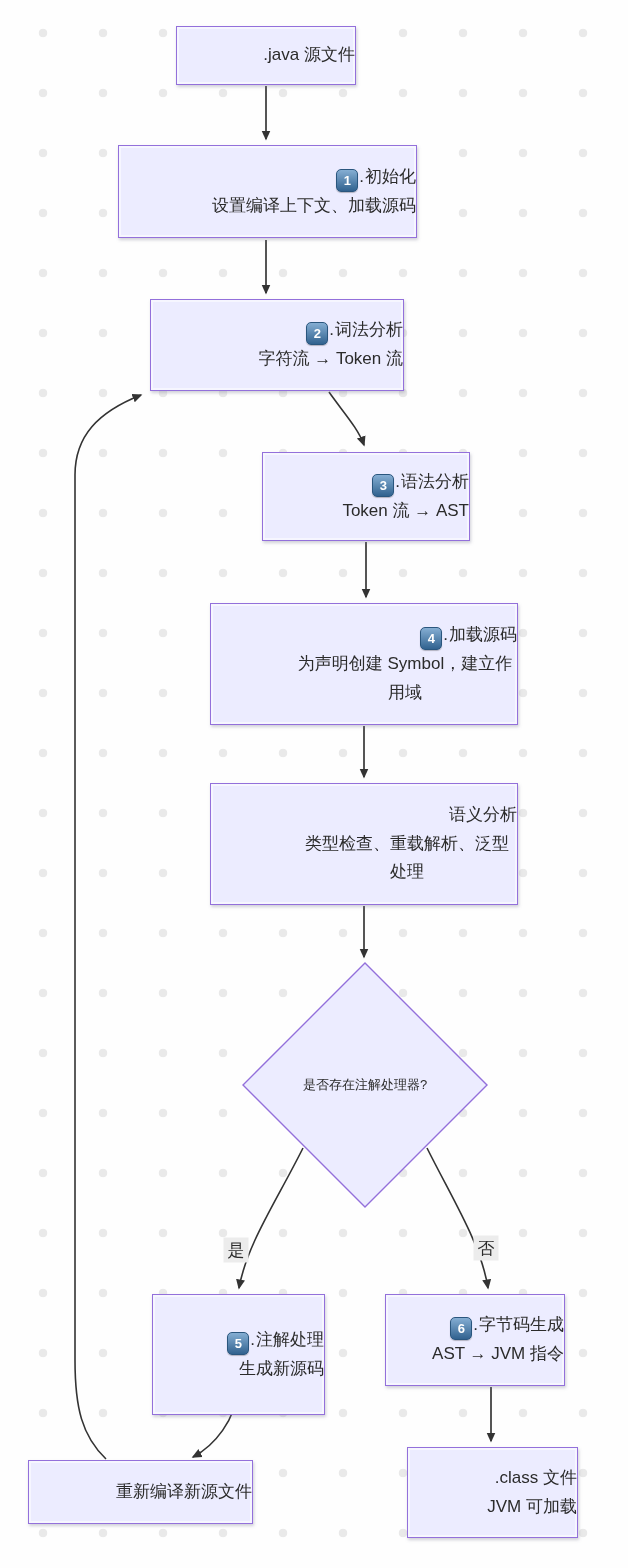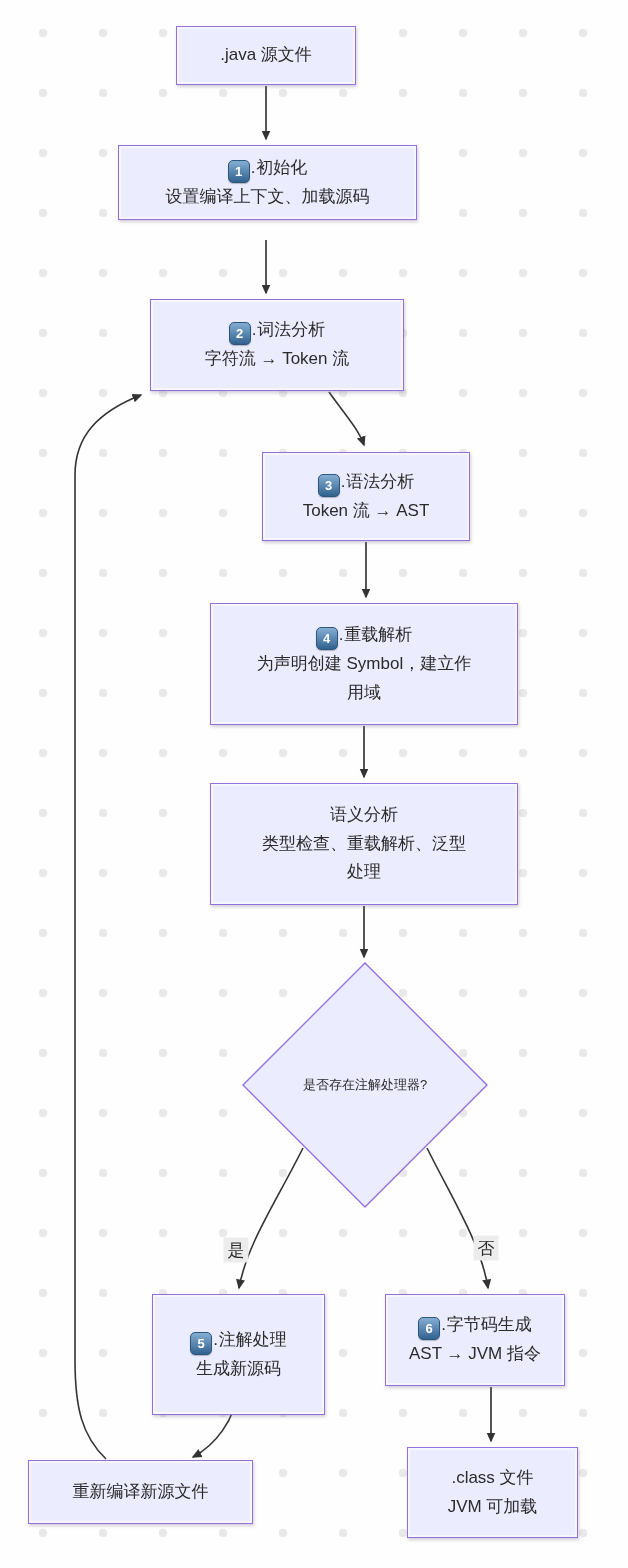--- a/index.html
+++ b/index.html
@@ -31,21 +31,21 @@
   }
   svg.edges{position:absolute;left:0;top:0;width:628px;height:1568px;}
   svg.edges path{fill:none;stroke:var(--edge-stroke);stroke-width:1.6px;}
   svg.edges path.thick{stroke:#555;stroke-width:2px;}
   .node{
     position:absolute;
     box-sizing:border-box;
     background:var(--node-fill);
     border:1.4px solid var(--node-border);
     box-shadow:inset 0 0 0 2px #f6f6ff, 1px 2px 3px rgba(120,120,145,0.35);
-    display:flex;flex-direction:column;align-items:center;justify-content:center;
+    display:flex;flex-direction:column;align-items:flex-end;justify-content:center;
     text-align:center;
     font-size:17px;line-height:1.7;
     color:var(--text);
   }
   .nline{display:block;}
   .keycap{
     display:inline-flex;align-items:center;justify-content:center;
     width:20px;height:21px;
     border-radius:5px;
     background:linear-gradient(180deg,var(--badge-top) 0%,var(--badge-bottom) 100%);
@@ -92,37 +92,37 @@
     <path d="M 238 1388 C 236 1420 214 1446 193 1457" marker-end="url(#arrow)"></path>
     <path d="M 106 1459 C 82 1436 75 1408 75 1360 L 75 475 C 75 436 98 412 141 395" marker-end="url(#arrow)"></path>
     <path class="thick" d="M 491 1387 L 491 1441" marker-end="url(#arrow)"></path>
     <polygon points="365,963 487,1085 365,1207 243,1085" style="fill:var(--node-fill,#ECECFF);stroke:var(--node-border,#9370DB);stroke-width:1.4;"></polygon>
   </svg>
 
   <div class="node" style="left:176px;top:26px;width:180px;height:59px;">
     <div class="nline">.java 源文件</div>
   </div>
 
-  <div class="node" style="left:118px;top:145px;width:299px;height:75px;">
+  <div class="node" style="left:118px;top:145px;width:299px;height:93px;">
     <div class="nline"><span class="keycap">1</span><span class="dot">.</span><span>初始化</span></div>
     <div class="nline">设置编译上下文、加载源码</div>
   </div>
 
   <div class="node" style="left:150px;top:299px;width:254px;height:92px;">
     <div class="nline"><span class="keycap">2</span><span class="dot">.</span><span>词法分析</span></div>
     <div class="nline">字符流 → Token 流</div>
   </div>
 
   <div class="node" style="left:262px;top:452px;width:208px;height:89px;">
     <div class="nline"><span class="keycap">3</span><span class="dot">.</span><span>语法分析</span></div>
     <div class="nline">Token 流 → AST</div>
   </div>
 
   <div class="node" style="left:210px;top:603px;width:308px;height:122px;">
-    <div class="nline"><span class="keycap">4</span><span class="dot">.</span><span>重载解析</span></div>
+    <div class="nline"><span class="keycap">4</span><span class="dot">.</span><span>加载源码</span></div>
     <div class="nline" style="max-width:224px;">为声明创建 Symbol，建立作用域</div>
   </div>
 
   <div class="node" style="left:210px;top:783px;width:308px;height:122px;">
     <div class="nline">语义分析</div>
     <div class="nline" style="max-width:220px;">类型检查、重载解析、泛型处理</div>
   </div>
 
   <div class="diamond-label" style="left:365px;top:1085px;">是否存在注解处理器?</div>
 

